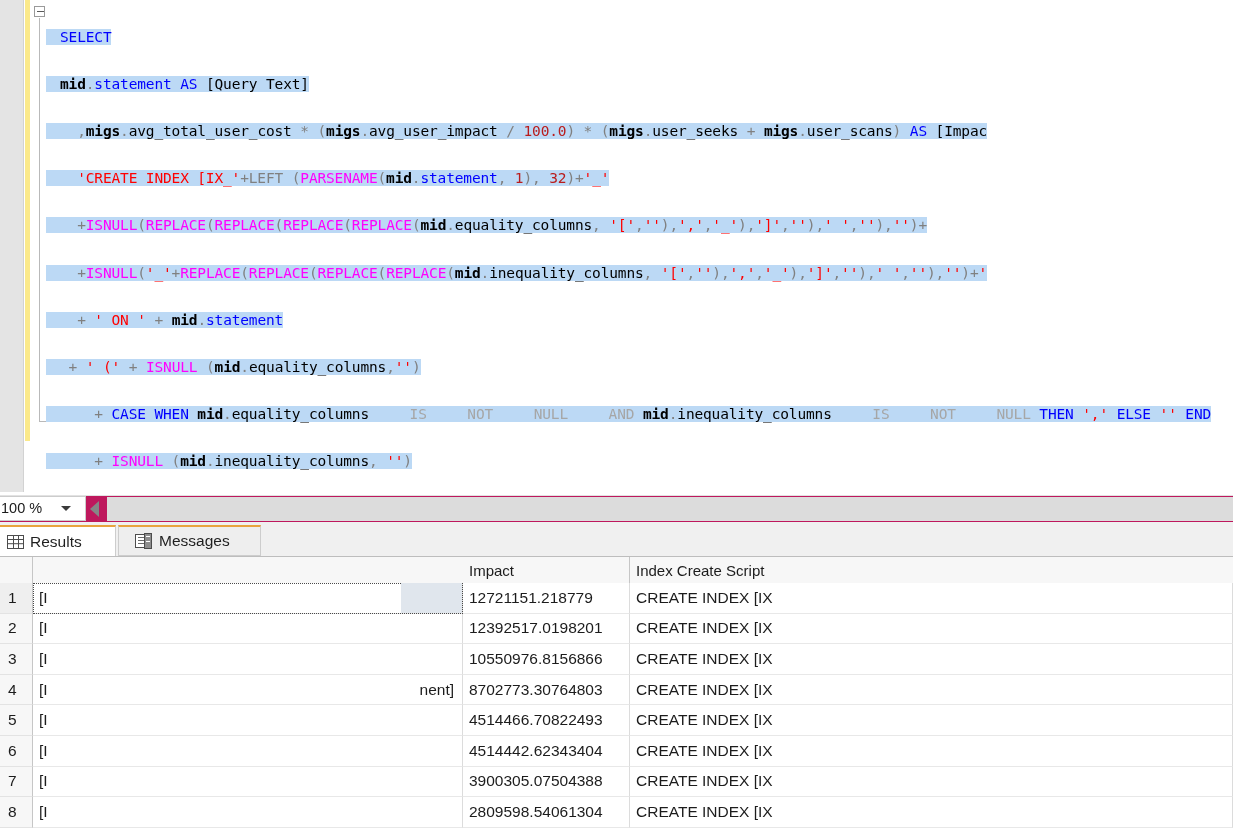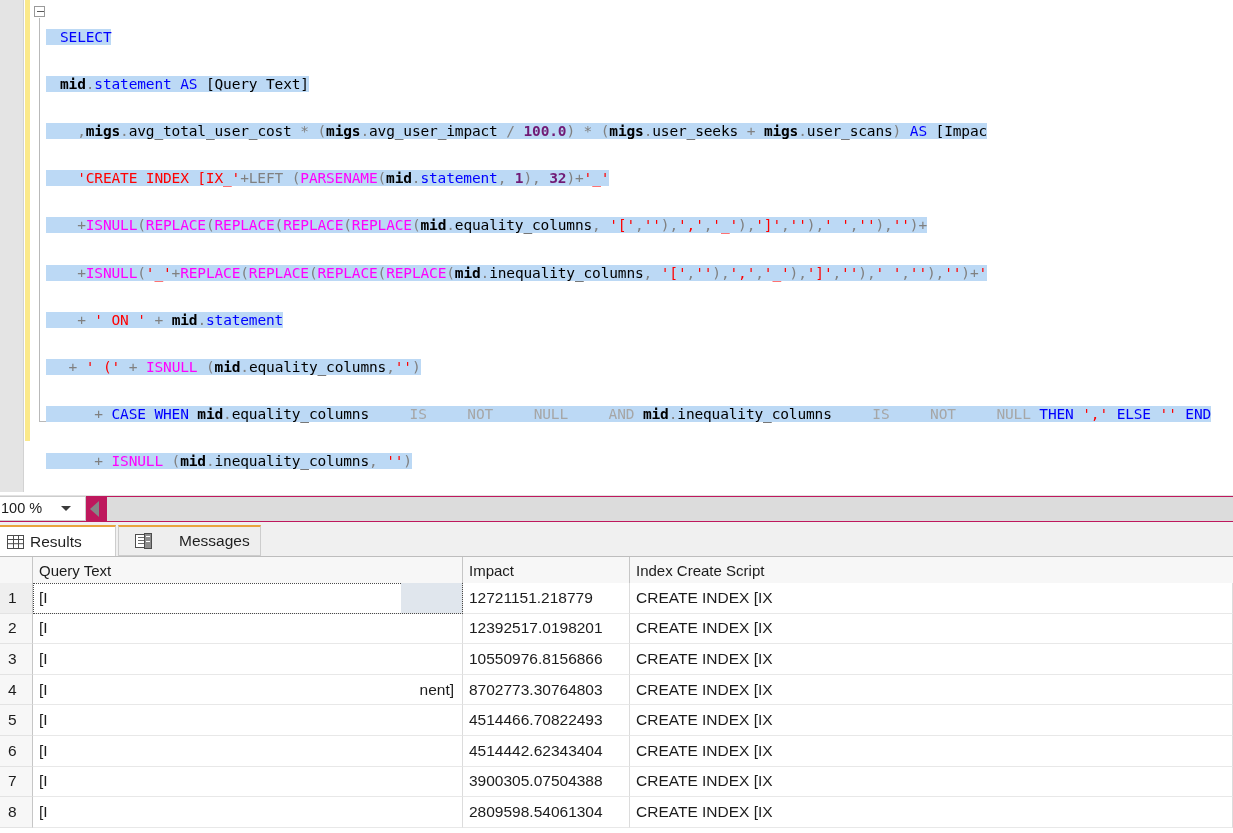--- a/index.html
+++ b/index.html
@@ -38,37 +38,37 @@
     color:#000;
   }
   .ln{height:23.6px;white-space:pre;}
   .sel{background:#bcd9f5;padding-left:14px;}
   .kw{color:#0000ff;}
   .kwgray{color:#a6a6a6;margin-left:32px;}
   .fn{color:#ff00ff;}
   .str{color:#ff0000;}
   .id{color:#000;font-weight:bold;}
   .op{color:#808080;}
-  .num{color:#701a75;font-weight:bold;}
+  .num{color:#b91c1c;}
   .plain{color:#000;}
   .blue{color:#0000ff;}
 
   
   .zoombar{position:absolute;left:0;top:495px;width:1233px;height:27px;background:#be185d;border-top:1px solid #e2e2e2;}
   .zoom-combo{position:absolute;left:-6px;top:0px;width:92px;height:25px;background:#fff;border:1px solid #cccccc;box-sizing:border-box;}
   .zoom-val{position:absolute;left:6px;top:3px;font-size:14.5px;color:#1a1a1a;font-family:"Liberation Sans",sans-serif;}
   .zoom-arrow{position:absolute;left:66px;top:9px;width:0;height:0;border-left:5px solid transparent;border-right:5px solid transparent;border-top:5px solid #3b3b3b;}
   .hscroll-track{position:absolute;left:107px;top:1px;width:1126px;height:24px;background:#dcdcdc;}
   .hscroll-left{position:absolute;left:90px;top:5px;width:0;height:0;border-top:8px solid transparent;border-bottom:8px solid transparent;border-right:9px solid #868686;}
 
   
   .tabstrip{position:absolute;left:0;top:522px;width:1233px;height:34px;background:#f0f0f0;}
   .tab{position:absolute;top:3px;height:31px;box-sizing:border-box;display:flex;align-items:center;font-size:15.5px;color:#1f1f1f;}
   .tab-results{left:-6px;width:122px;background:#ffffff;border:1px solid #cdcdcd;border-bottom:none;border-top:2px solid #e8a33d;}
-  .tab-messages{left:118px;width:143px;background:#eeeeee;border:1px solid #cdcdcd;border-bottom:1px solid #cdcdcd;border-top:2px solid #e8a33d;gap:20px;}
+  .tab-messages{left:118px;width:143px;background:#eeeeee;border:1px solid #cdcdcd;border-bottom:1px solid #cdcdcd;border-top:2px solid #e8a33d;}
   .tab-label{margin-left:6px;}
   .grid-icon{width:17px;height:14px;border:1.4px solid #4c4c4c;box-sizing:border-box;position:relative;margin-left:12px;background:#fff;}
   .grid-icon:before{content:"";position:absolute;left:0;top:3.6px;width:100%;height:1.2px;background:#4c4c4c;box-shadow:0 4.2px 0 #4c4c4c;}
   .grid-icon:after{content:"";position:absolute;top:0;left:5px;width:1.2px;height:100%;background:#4c4c4c;box-shadow:5px 0 0 #4c4c4c;}
   .msg-icon{position:relative;width:18px;height:16px;margin-left:16px;}
   .msg-icon .pg{position:absolute;left:0;top:1px;width:11px;height:14px;border:1.4px solid #4c4c4c;background:#fff;box-sizing:border-box;}
   .msg-icon .pg:before{content:"";position:absolute;left:2px;top:2px;width:6px;height:1px;background:#6a6a6a;box-shadow:0 3px 0 #6a6a6a,0 6px 0 #6a6a6a;}
   .msg-icon .sv{position:absolute;left:9px;top:0px;width:8px;height:16px;background:#8e8e8e;border:1.3px solid #4c4c4c;box-sizing:border-box;}
   .msg-icon .sv:before{content:"";position:absolute;left:1px;top:2px;width:4px;height:1.3px;background:#fff;box-shadow:0 5px 0 #fff;}
 
@@ -151,21 +151,20 @@
           <span class="pg"></span>
           <span class="sv"></span>
         </span>
       <span class="tab-label">Messages</span>
     </div>
   </div>
 
   <div class="grid">
     <div class="grid-head">
       <div class="gh gh-corner"></div>
-      <div class="gh gh-q">Query Text</div>
       <div class="gh gh-s">Index Create Script</div>
       <div class="gh gh-i">Impact</div>
     </div>
     <div id="grid-body">
         <div class="row sel" style="top: 26px;">
           <div class="rh">1</div>
           <div class="c c-q focus-cell">
             <span>[I</span>
           </div>
           <div class="c c-i">12721151.218779</div>

